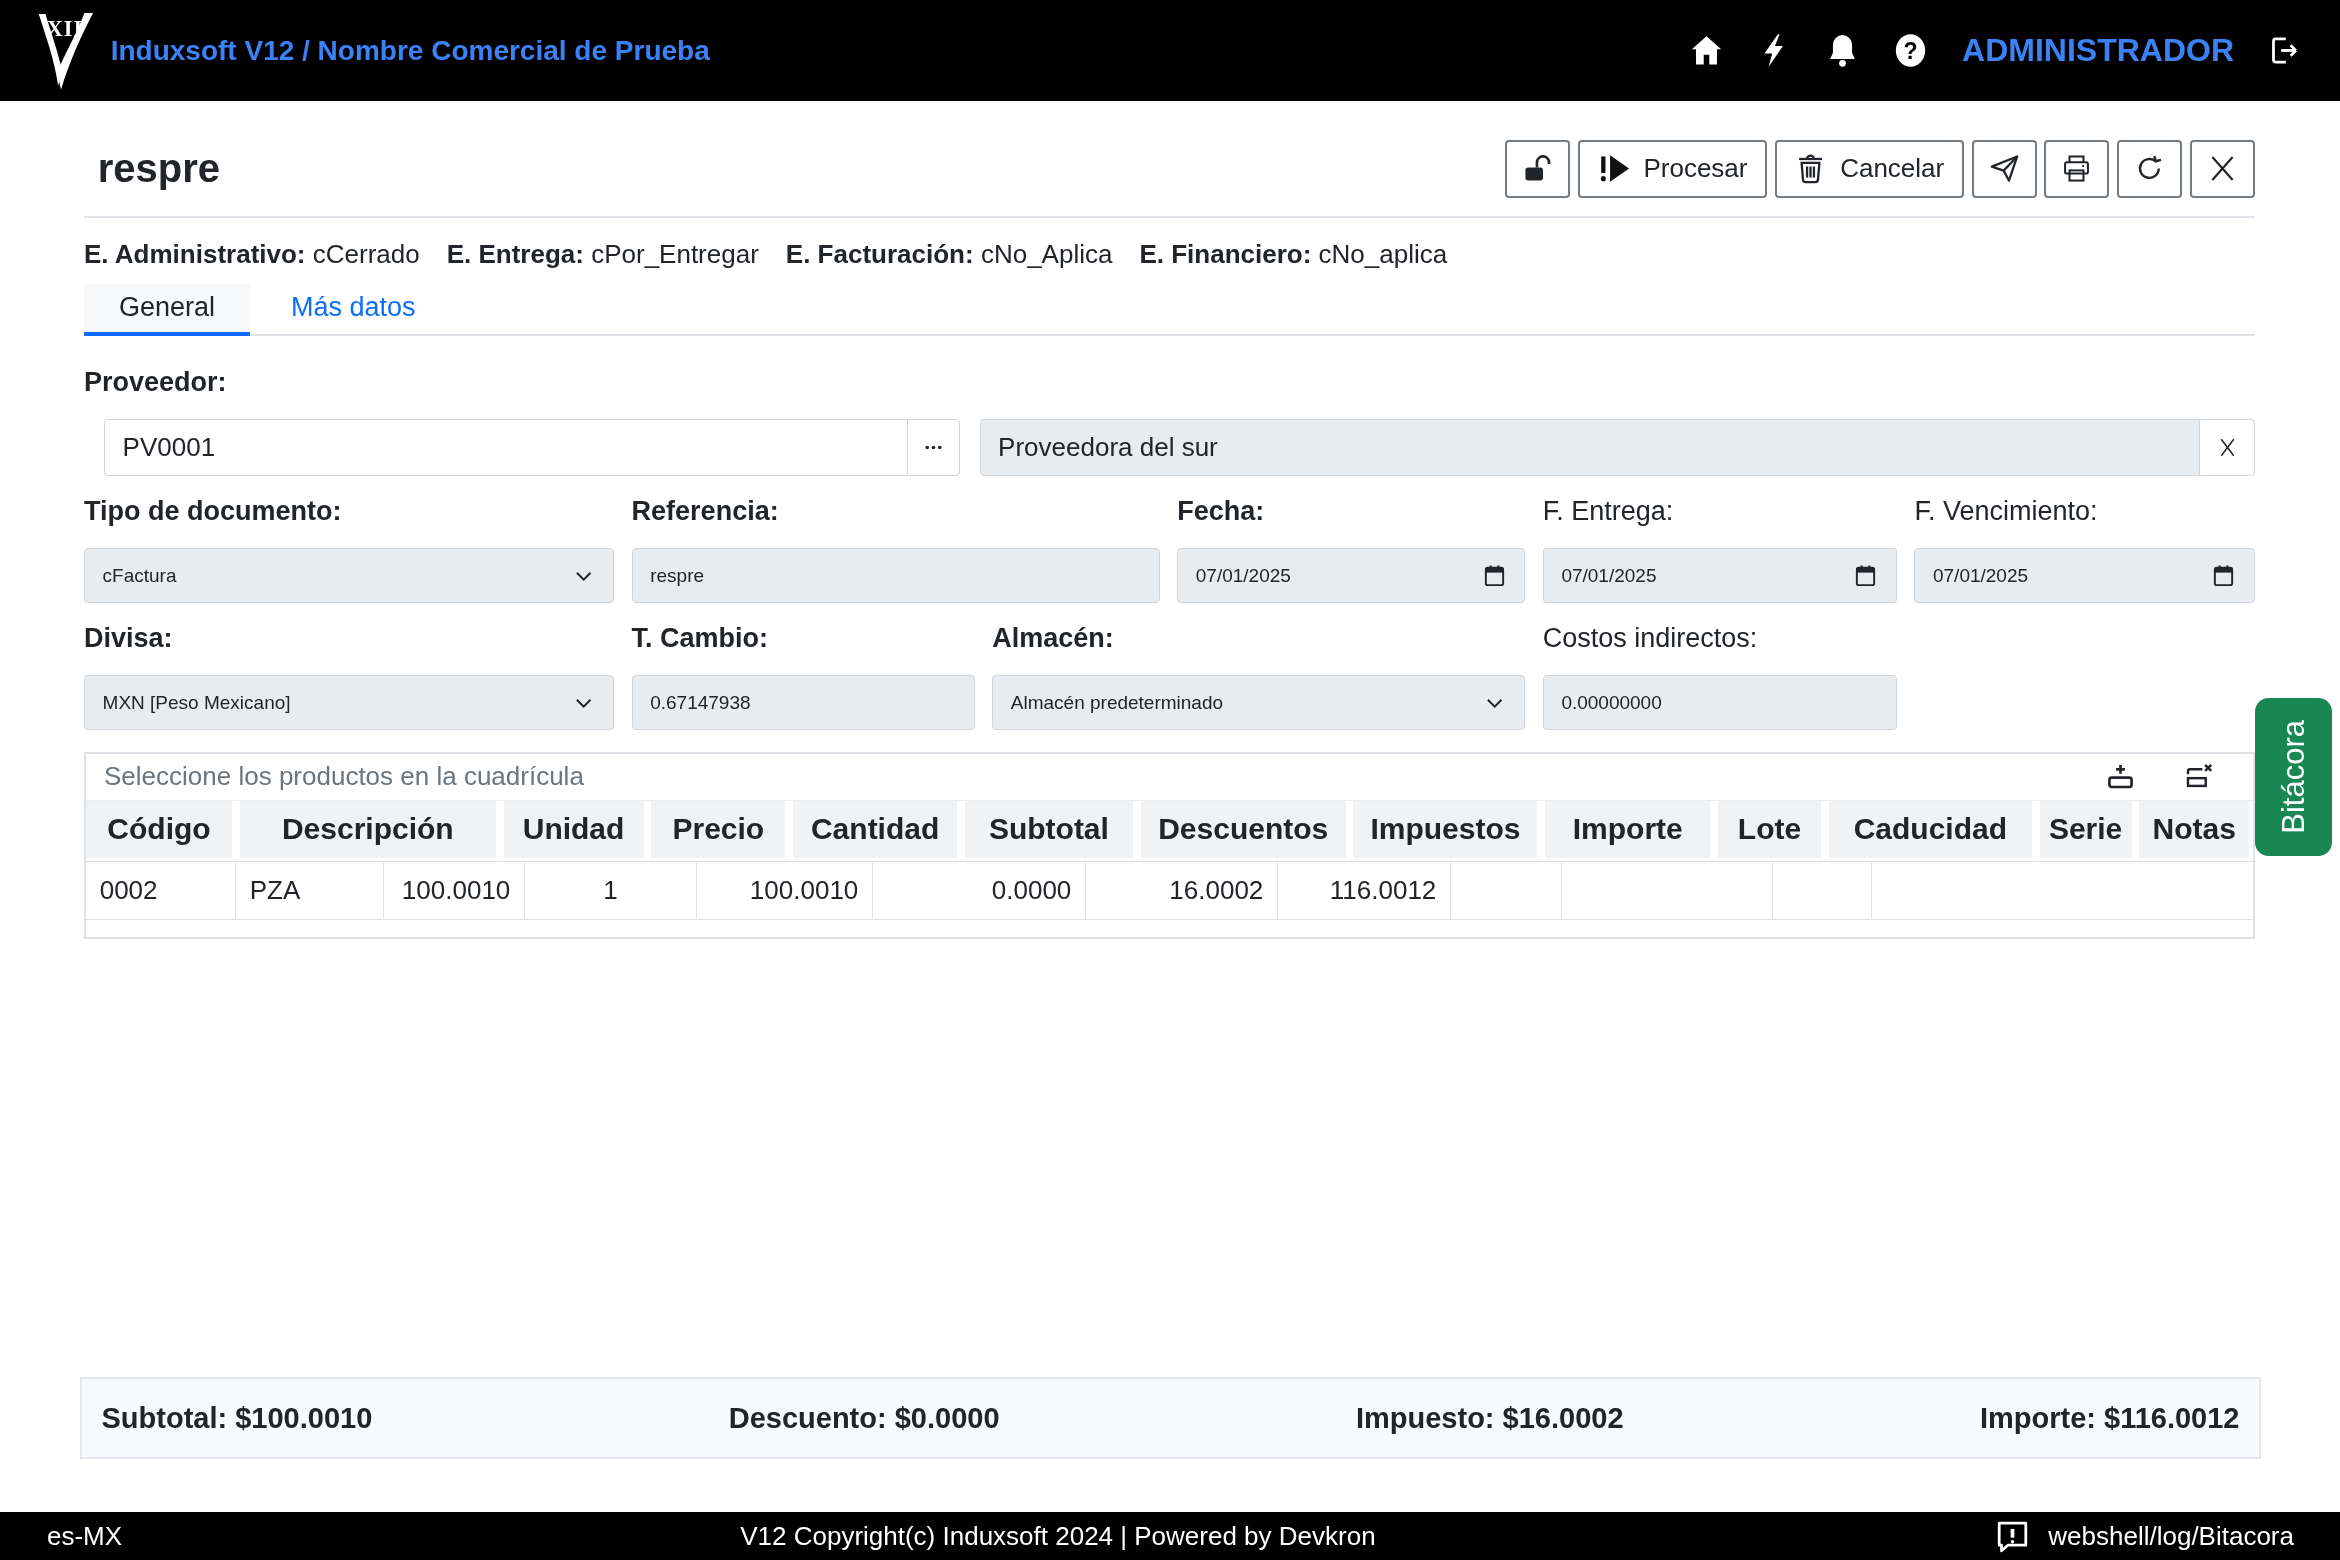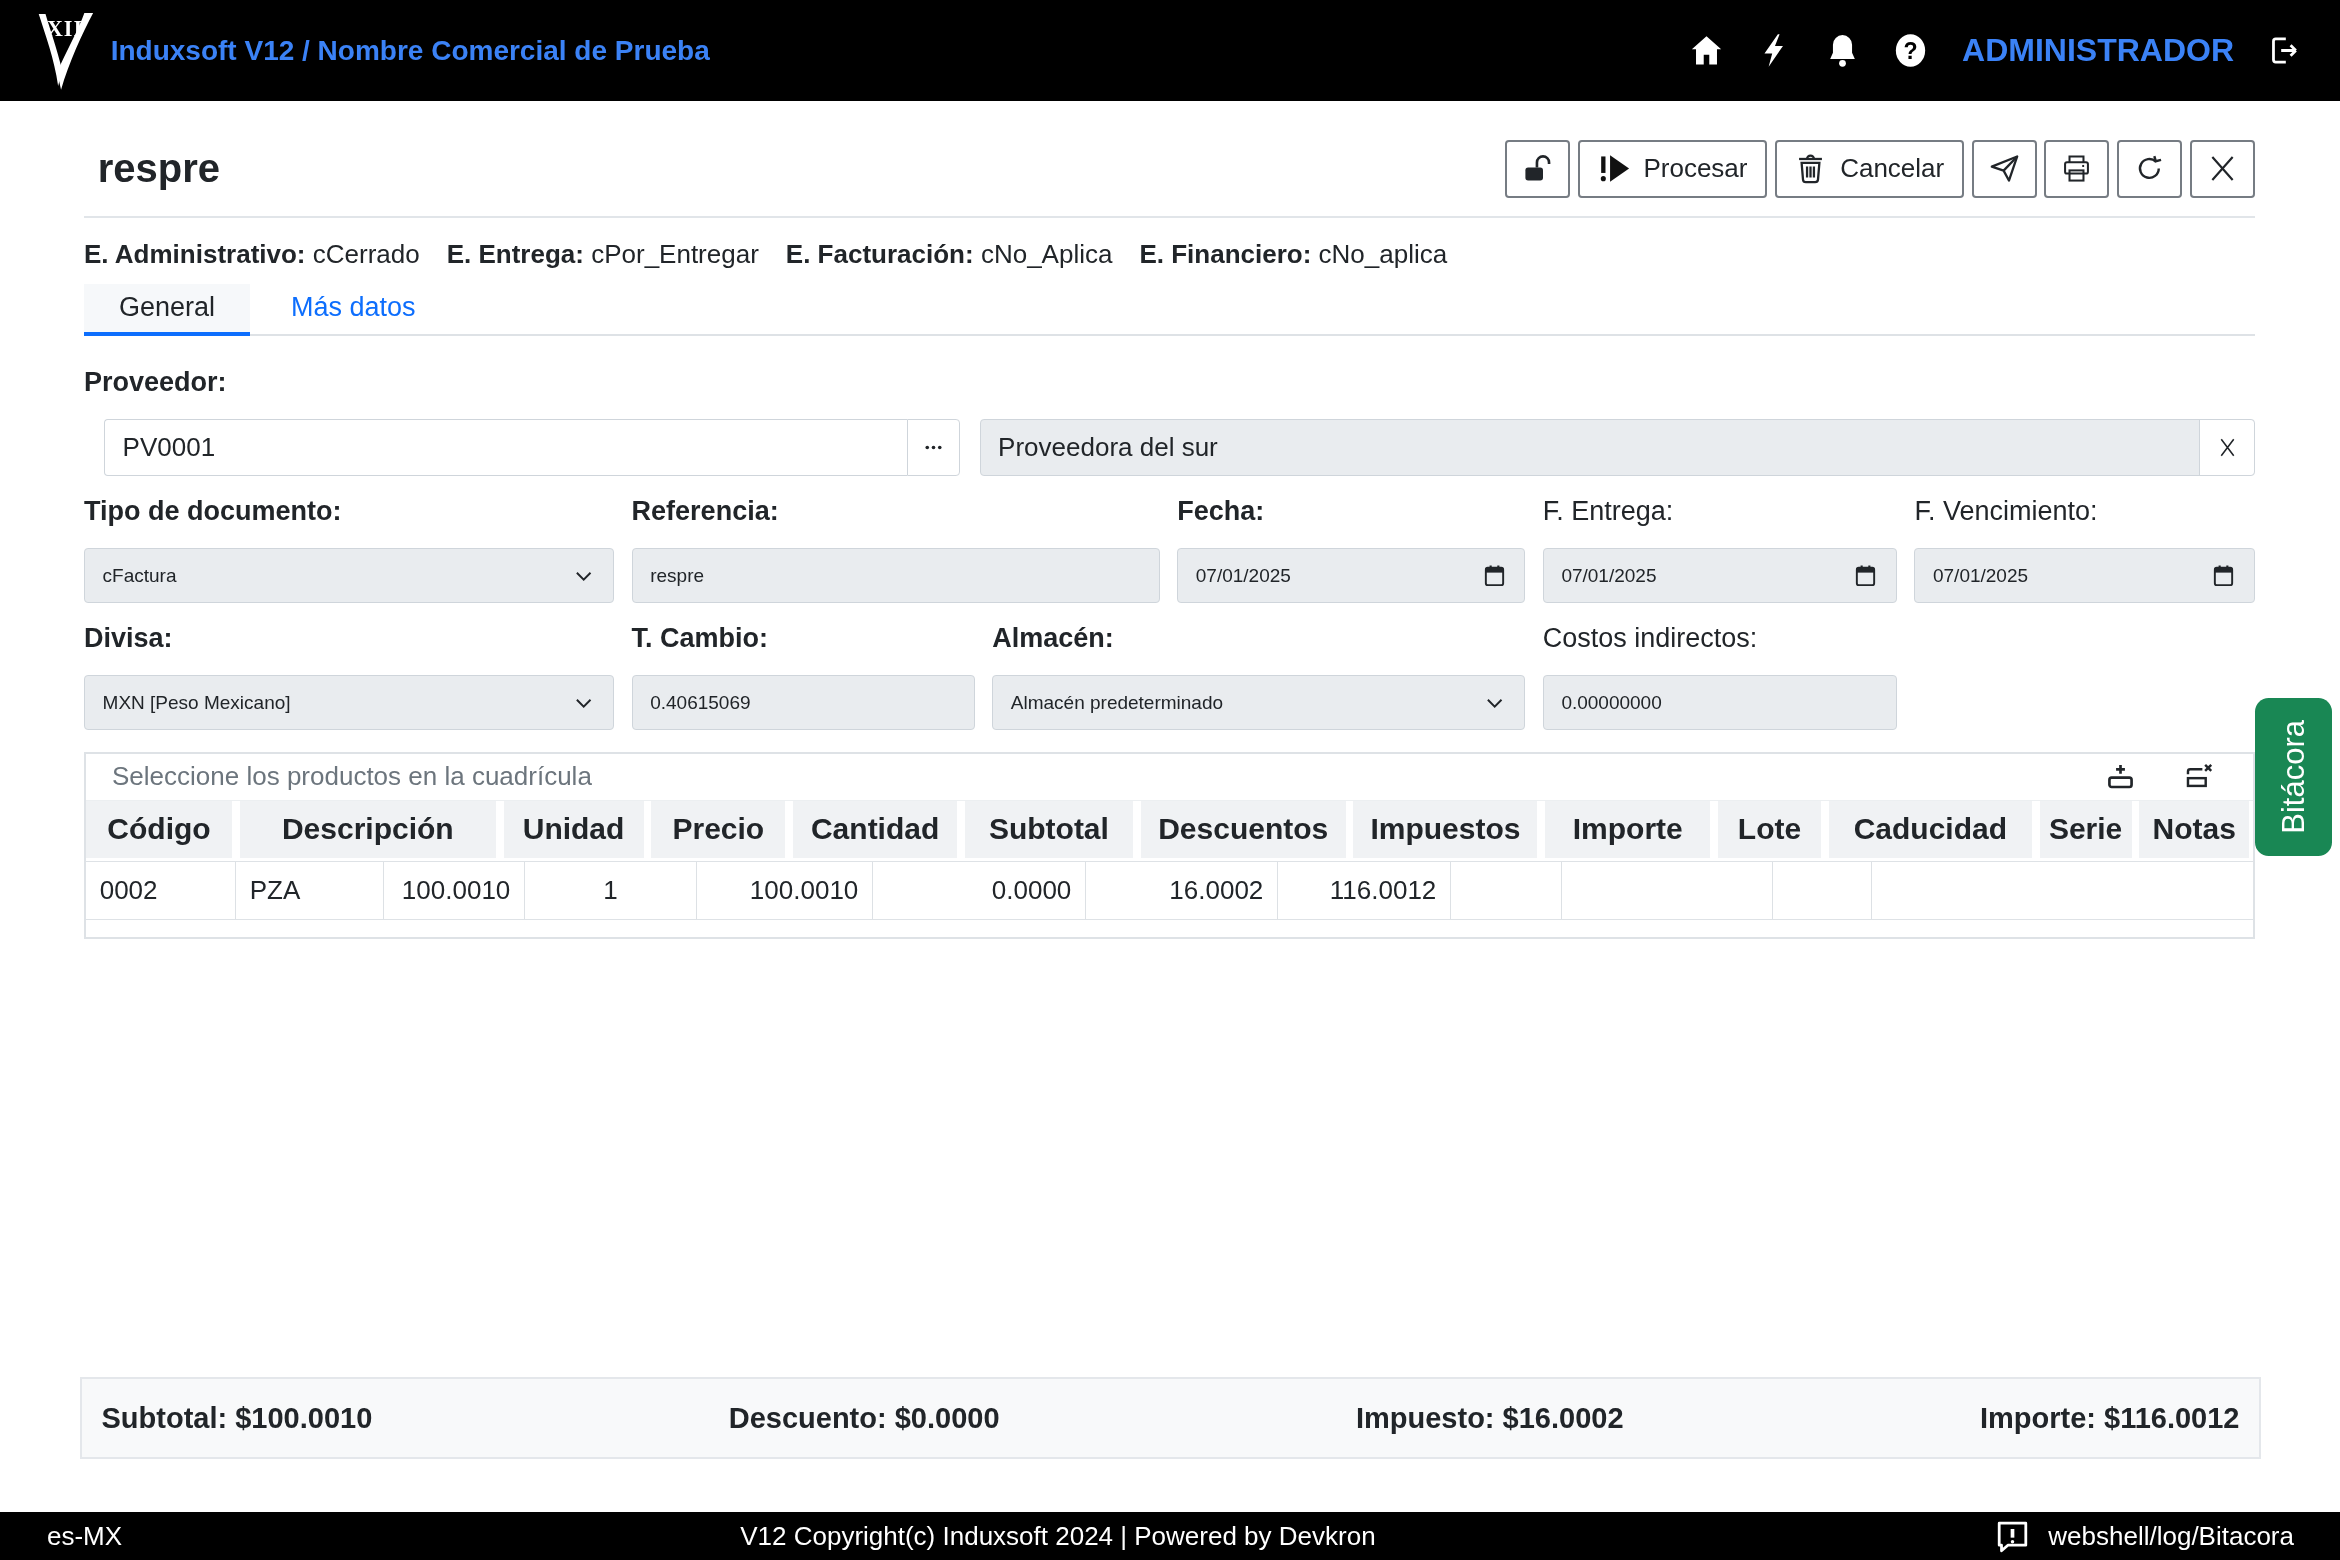--- a/index.html
+++ b/index.html
@@ -48,21 +48,21 @@
 
   .prow { display: flex; margin-top: 21.5px; height: 57px; padding-left: 20px; }
   .pv-input { width: 803px; background: #fff; border: 1px solid #cfd5db; border-right: none; border-radius: 3.9px 0 0 3.9px; font-size: 26px; display: flex; align-items: center; padding: 0 17.6px; }
   .pv-btn { width: 53px; border: 1px solid #cfd5db; border-radius: 0 3.9px 3.9px 0; background: #fff; display: flex; align-items: center; justify-content: center; }
   .pv-name { flex: 1; margin-left: 19.5px; background: #e9ecef; border: 1px solid #cfd5db; border-radius: 3.9px; display: flex; align-items: center; font-size: 26px; overflow: hidden; }
   .pv-name .nm { padding-left: 17.6px; flex: 1; }
   .pv-clear { width: 55px; align-self: stretch; background: #fff; border-left: 1px solid #cfd5db; display: flex; align-items: center; justify-content: center; border-radius: 0 3.9px 3.9px 0; }
 
   
   .grid { margin-top: 21.5px; border: 2px solid #dee2e6; height: 187px; }
-  .grid-cap { height: 47px; display: flex; align-items: center; padding: 0 39px 0 26px; color: #6c757d; font-size: 26px; border-bottom: 1px solid #eceff1; text-align: right; }
+  .grid-cap { height: 47px; display: flex; align-items: center; padding: 0 39px 0 18px; color: #6c757d; font-size: 26px; border-bottom: 1px solid #eceff1; text-align: right; }
   .grid-cap .gicons { margin-left: auto; display: flex; gap: 47px; }
   .grid-cap .gicons svg { width: 31px; height: 31px; }
   .ghead { display: flex; height: 57px; }
   .ghead .hc { margin: 0 3.9px; background: #f0f2f4; display: flex; align-items: center; justify-content: center; font-size: 30px; font-weight: 700; }
   .ghead .hc.c0 { margin-left: 0; }
   .grow { display: flex; border-top: 1px solid #dee2e6; border-bottom: 1px solid #dee2e6; height: 59px; margin-top: 2.9px; }
   .grow .gc { display: flex; align-items: center; padding: 0 13.7px; font-size: 26px; border-right: 1px solid #dde1e5; }
   .grow .gc:last-child { border-right: none; }
   .t-r { justify-content: flex-end; }
   .t-c { justify-content: center; }
@@ -277,21 +277,21 @@
   <div class="frow">
     <div class="field w543">
       <span>MXN [Peso Mexicano]</span>
       <span class="chev">
           <svg viewBox="0 0 24 24" width="23.4" height="23.4" fill="none" stroke="#212529" stroke-width="2">
             <path d="M5 9l7 7 7-7"></path>
           </svg>
         </span>
     </div>
     <div class="field w352">
-        <span>0.40615069</span>
+        <span>0.67147938</span>
       </div>
     <div class="field w547">
       <span>Almacén predeterminado</span>
       <span class="chev">
           <svg viewBox="0 0 24 24" width="23.4" height="23.4" fill="none" stroke="#212529" stroke-width="2">
             <path d="M5 9l7 7 7-7"></path>
           </svg>
         </span>
     </div>
     <div class="field w363">

